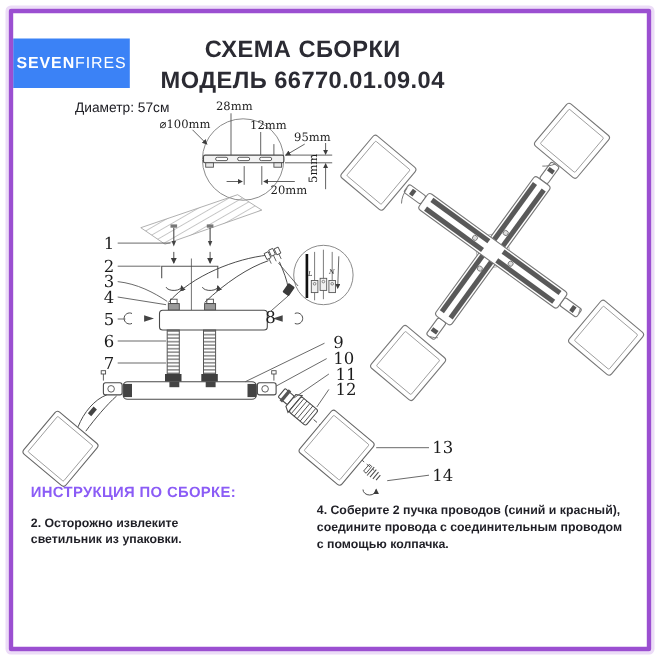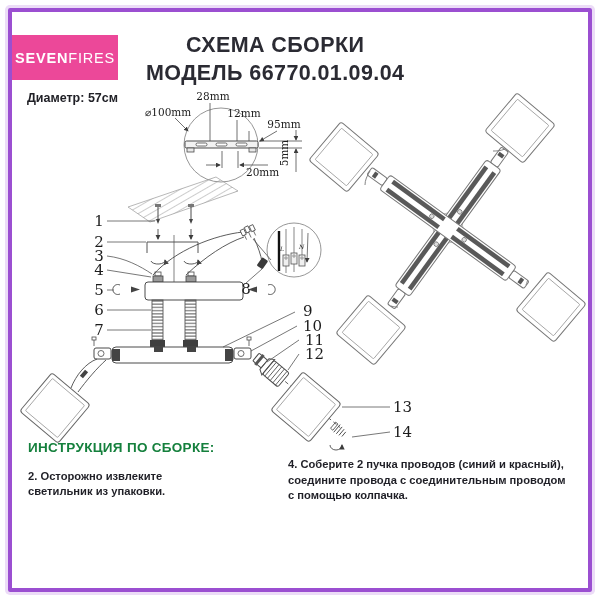--- a/index.html
+++ b/index.html
@@ -7,38 +7,38 @@
     width:600px;height:600px;position:relative;overflow:hidden;
     background:#ffffff;font-family:"Liberation Sans",sans-serif;
     color:#232329;
   }
   .frame{
     position:absolute;inset:8px;border:4px solid #9b4fd1;border-radius:2px;
     box-shadow:0 0 0 3px #ecdcf7;pointer-events:none;z-index:5;
   }
   .logo{
     position:absolute;left:12px;top:35px;width:106px;height:45px;
-    background:#ec4899;color:#fff;display:flex;align-items:center;justify-content:center;
+    background:#3b82f6;color:#fff;display:flex;align-items:center;justify-content:center;
     font-size:14.5px;letter-spacing:.8px;z-index:2;
   }
   .logo .b{font-weight:800;}
   .logo .l{font-weight:300;}
   .title{
     position:absolute;left:146px;top:31px;z-index:2;
     font-size:21.5px;font-weight:700;line-height:28px;color:#2b2b33;letter-spacing:.4px;text-align:center;
   }
   .dims{
     position:absolute;left:8px;top:90px;width:110px;text-align:right;z-index:2;
-    font-size:12.5px;font-weight:700;line-height:17px;color:#212127;
+    font-size:12.5px;font-weight:400;line-height:17px;color:#212127;padding-left:36px;
   }
   .drawing{position:absolute;left:0;top:85px;width:600px;height:370px;z-index:1;pointer-events:none;}
   .instr{position:absolute;z-index:2;font-size:11.2px;font-weight:600;line-height:15.5px;color:#1f1f26;}
   .instr-left{left:28px;top:440px;width:270px;}
   .instr-right{left:288px;top:457px;width:285px;}
-  .instr-heading{font-size:13.5px;font-weight:700;letter-spacing:.3px;margin-bottom:13px;color:#15803d;}
+  .instr-heading{font-size:13.5px;font-weight:700;letter-spacing:.3px;margin-bottom:13px;color:#8b5cf6;}
   .instr-item{white-space:pre-line;margin-bottom:12px;}
   svg text{font-family:"DejaVu Serif",serif;fill:#1c1c1c;}
   .dimlbl{font-size:10.5px;}
   .num{font-size:15px;}
   .tlbl{font-size:6px;font-style:italic;}
 </style>
 </head>
 <body>
 
 <div class="frame"></div>

